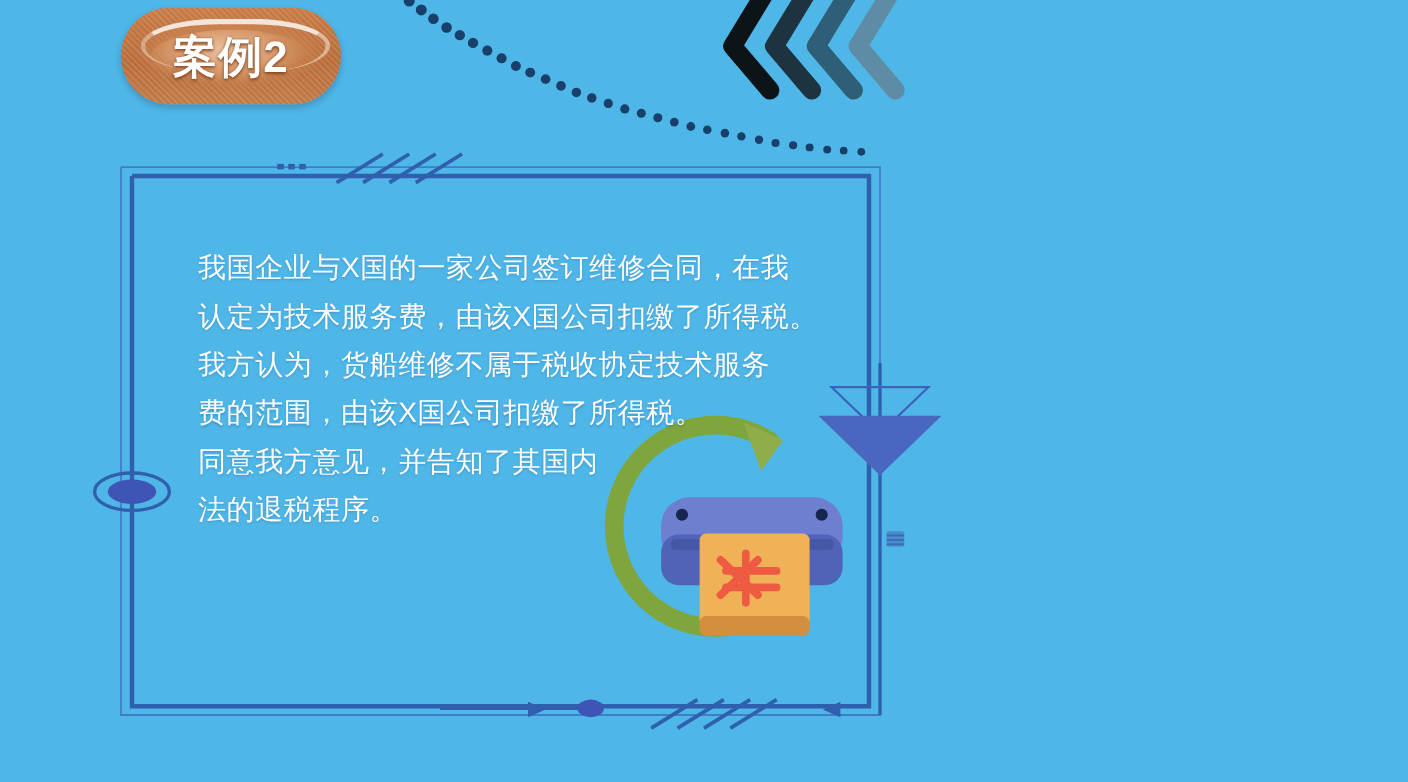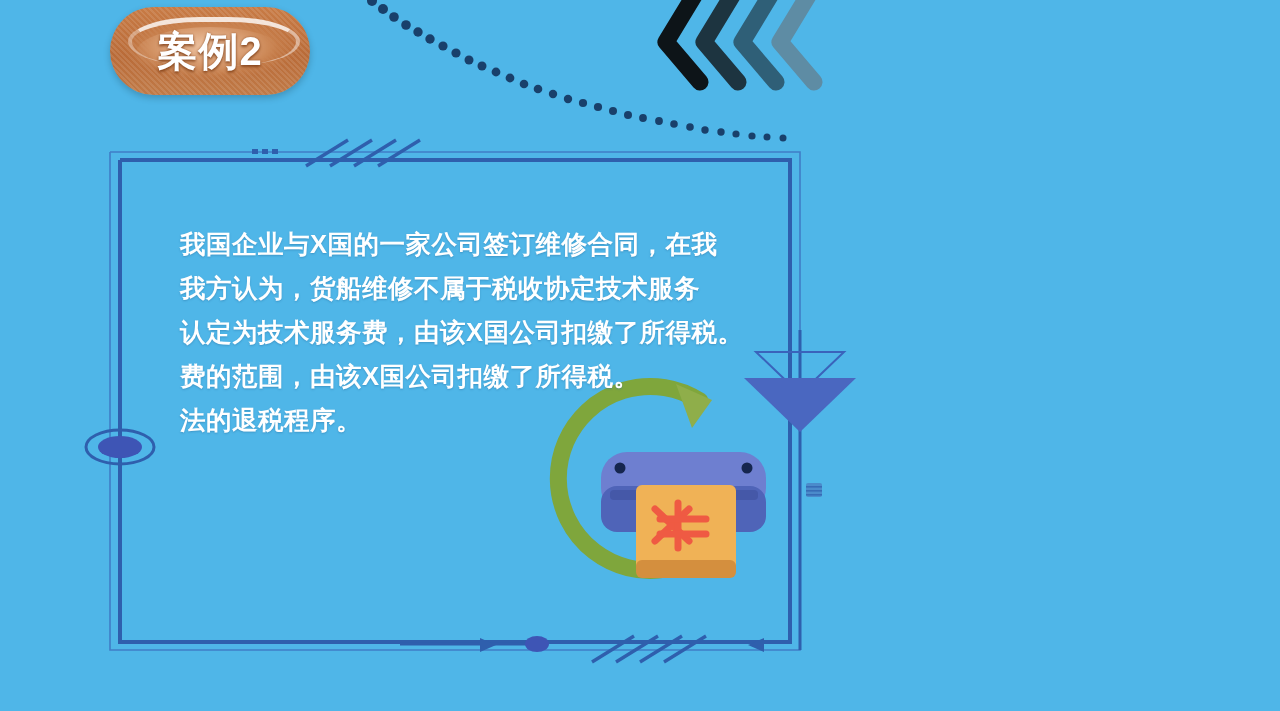--- a/index.html
+++ b/index.html
@@ -43,21 +43,21 @@
     position:relative;z-index:3;
     color:#ffffff;font-size:40px;font-weight:bold;letter-spacing:1px;
     text-shadow:0 2px 3px rgba(120,55,15,.75), 0 0 2px rgba(120,55,15,.6);
   }
 
   
   .text-block{
     position:absolute;left:180px;top:222px;width:560px;
   }
   .text-line{
-    color:#ffffff;font-size:25.5px;font-weight:bold;
+    color:#ffffff;font-size:25.5px;font-weight:normal;
     line-height:44px;white-space:nowrap;letter-spacing:.5px;
     text-shadow:0 1px 2px rgba(40,110,160,.45);
   }
 
   svg.deco{position:absolute;left:0;top:0;width:1280px;height:711px;pointer-events:none;}
 </style>
 </head>
 <body>
 
 <div id="stage">
@@ -188,19 +188,20 @@
   </svg>
 
   <div class="badge">
     <div class="inner-sheen"></div>
     <div class="gloss"></div>
     <div class="badge-label">案例2</div>
   </div>
 
   <div class="text-block">
     <div class="text-line">我国企业与X国的一家公司签订维修合同，在我</div>
+    <div class="text-line">认定为技术服务费，由该X国公司扣缴了所得税。</div>
     <div class="text-line">我方认为，货船维修不属于税收协定技术服务</div>
-    <div class="text-line">认定为技术服务费，由该X国公司扣缴了所得税。</div>
     <div class="text-line">费的范围，由该X国公司扣缴了所得税。</div>
+    <div class="text-line">同意我方意见，并告知了其国内</div>
     <div class="text-line">法的退税程序。</div>
   </div>
 
 </div>
 
 </body></html>

